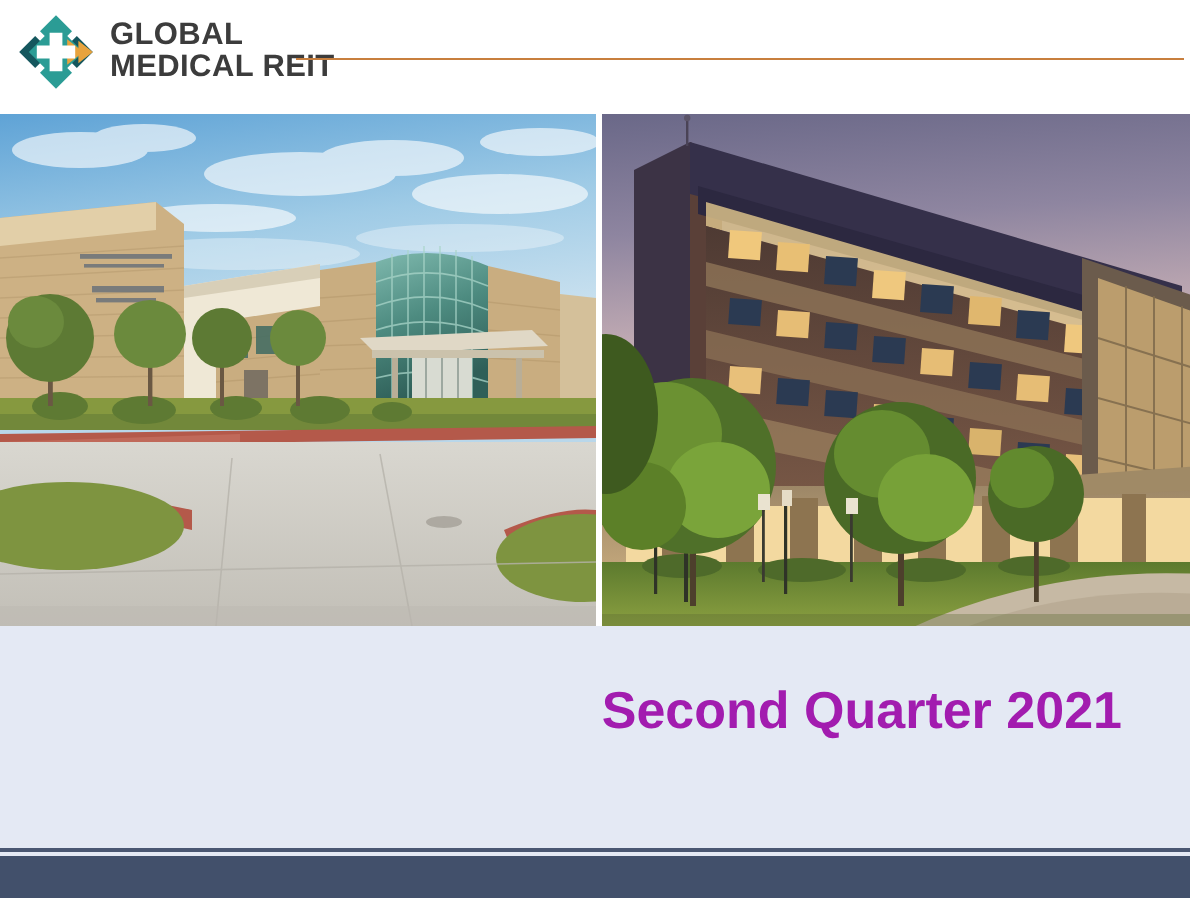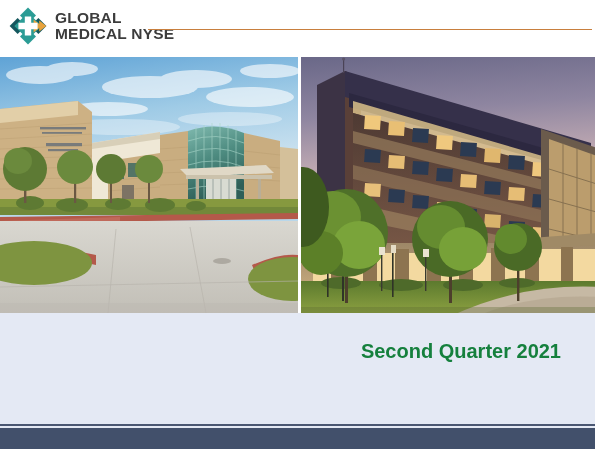--- a/index.html
+++ b/index.html
@@ -101,22 +101,22 @@
     background: #e4e9f4;
   }
   #title-block {
     position: absolute;
     right: 39px; top: 25px;
     text-align: right;
   }
   .title-line {
     font-family: "Liberation Sans", sans-serif;
     font-weight: bold;
-    font-size: 20px;
-    color: #15803d;
+    font-size: 26px;
+    color: #a21caf;
     line-height: 1.33;
     white-space: nowrap;
     display: block;
   }
   #title-sub {
     position: absolute;
     right: 39px; top: 95px;
     font-family: "Liberation Sans", sans-serif;
     font-weight: bold;
     font-size: 9.3px;
@@ -164,21 +164,21 @@
           <path d="M50 16 L84 50 L50 84 L16 50 Z" fill="#2b9c95"></path>
 
           <path d="M84 50 L64 34 L64 66 Z" fill="#e8a33d"></path>
           <path d="M96 50 L78 36 L78 64 Z" fill="#e8a33d"></path>
 
           <path d="M42 26 h16 v16 h16 v16 h-16 v16 h-16 v-16 h-16 v-16 h16 z" fill="#ffffff"></path>
         </svg>
       </span>
       <span id="logo-wordmark">
         <span class="wordmark-line">GLOBAL</span>
-        <span class="wordmark-line">MEDICAL NYSE</span>
+        <span class="wordmark-line">MEDICAL REIT</span>
       </span>
     </div>
 
     <div id="header-rule"></div>
 
   </div>
 
   <div id="photo-band">
 
     <div id="photo-left">

